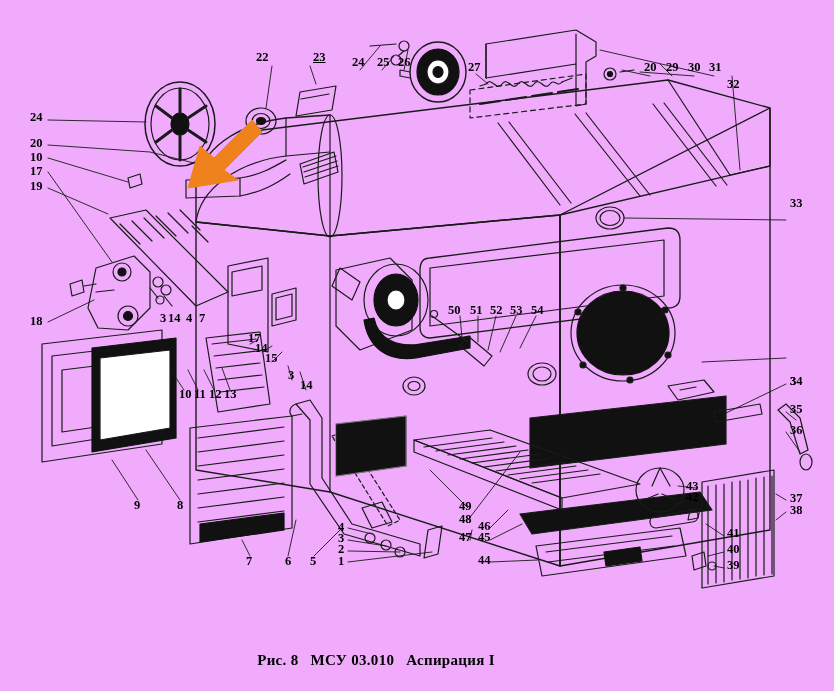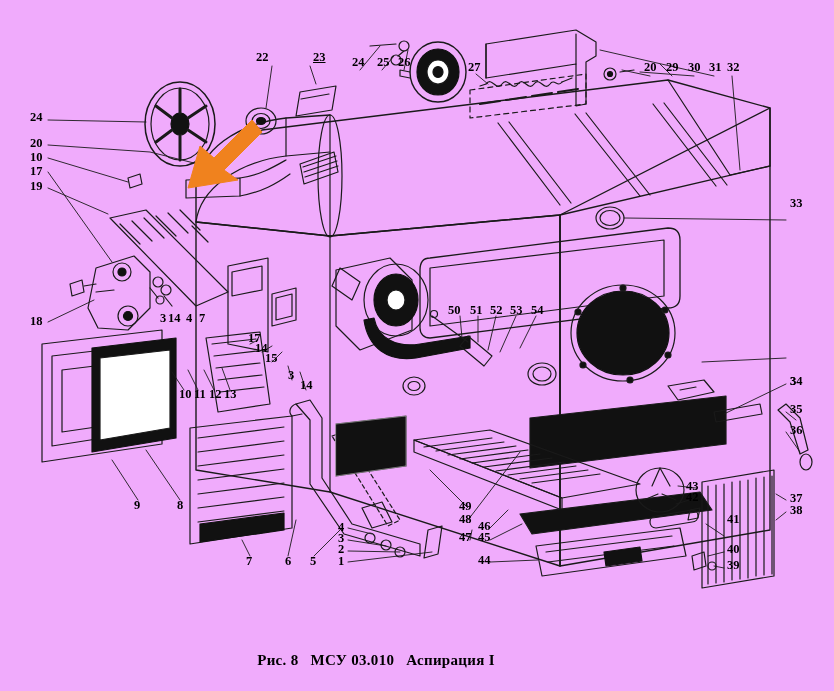--- a/index.html
+++ b/index.html
@@ -360,21 +360,21 @@
   <div class="callout" style="left:256px; top:51px;">22</div>
   <div class="callout" style="left:313px; top:51px;text-decoration:underline;">23</div>
   <div class="callout" style="left:352px; top:56px;">24</div>
   <div class="callout" style="left:377px; top:56px;text-align:right;">25</div>
   <div class="callout" style="left:398px; top:56px;">26</div>
   <div class="callout" style="left:468px; top:61px;">27</div>
   <div class="callout" style="left:644px; top:61px;">20</div>
   <div class="callout" style="left:666px; top:61px;">29</div>
   <div class="callout" style="left:688px; top:61px;">30</div>
   <div class="callout" style="left:709px; top:61px;">31</div>
-  <div class="callout" style="left:727px; top:61px;">32</div>
+  <div class="callout" style="left:727px; top:78px;">32</div>
 
   <div class="callout" style="left:30px; top:111px;">24</div>
   <div class="callout" style="left:30px; top:137px;">20</div>
   <div class="callout" style="left:30px; top:151px;">10</div>
   <div class="callout" style="left:30px; top:165px;">17</div>
   <div class="callout" style="left:30px; top:180px;">19</div>
 
   <div class="callout" style="left:790px; top:197px;text-align:center;">33</div>
   <div class="callout" style="left:30px; top:315px;">18</div>
 
@@ -418,21 +418,21 @@
   <div class="callout" style="left:459px; top:513px;">48</div>
   <div class="callout" style="left:478px; top:520px;">46</div>
   <div class="callout" style="left:338px; top:521px;">4</div>
   <div class="callout" style="left:338px; top:532px;">3</div>
   <div class="callout" style="left:459px; top:531px;">47</div>
   <div class="callout" style="left:478px; top:531px;">45</div>
   <div class="callout" style="left:338px; top:543px;">2</div>
   <div class="callout" style="left:338px; top:555px;">1</div>
   <div class="callout" style="left:478px; top:554px;">44</div>
 
-  <div class="callout" style="left:727px; top:513px;text-align:right;">41</div>
+  <div class="callout" style="left:727px; top:527px;text-align:right;">41</div>
   <div class="callout" style="left:727px; top:543px;">40</div>
   <div class="callout" style="left:727px; top:559px;">39</div>
 
   <div class="callout" style="left:246px; top:555px;">7</div>
   <div class="callout" style="left:285px; top:555px;">6</div>
   <div class="callout" style="left:310px; top:555px;">5</div>
 
   <div id="caption">
     <span class="cap-part">Рис. 8</span><span class="cap-gap"></span><span class="cap-part">МСУ 03.010</span><span class="cap-gap"></span><span class="cap-part">Аспирация I</span>
   </div>

